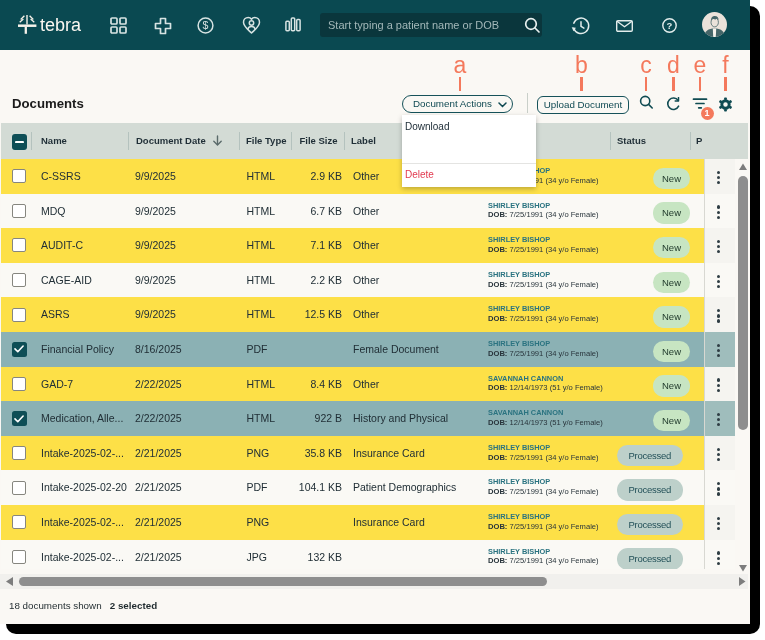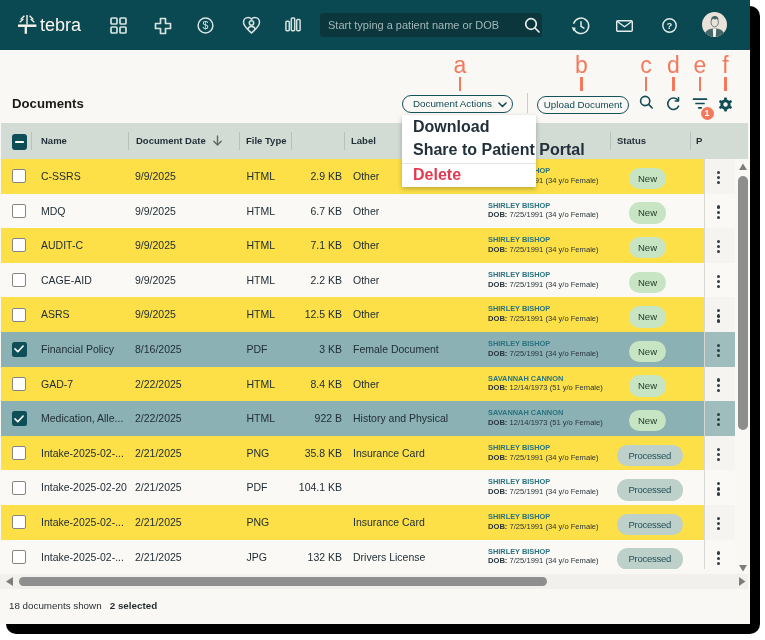--- a/index.html
+++ b/index.html
@@ -21,32 +21,32 @@
 .tbody { position:absolute; left:1px; top:159px; width:747px; height:409.5px; overflow:hidden; }
 .row { position:absolute; left:0; width:734px; height:34.6px; }
 .bg0 { background:#fde047; }
 .bg1 { background:#FAF9F5; }
 .bgs { background:#8BB1B4; }
 .cell { position:absolute; top:0; height:34.6px; line-height:34.6px; font-size:10.5px; color:#212F36; white-space:nowrap; }
 .csize { left:260px; width:81px; text-align:right; }
 .cpat { position:absolute; left:487px; top:7px; font-size:7.6px; color:#28343B; line-height:9.8px; white-space:nowrap; }
 .pname { font-weight:bold; color:#2A7380; font-size:7.4px; }
 .badge { position:absolute; top:8.8px; height:21.5px; border-radius:10.8px; font-size:9.5px; text-align:center; line-height:21.5px; }
-.bnew { left:628px; width:37px; background:#C7E5C2; color:#233D2E; }
+.bnew { left:652px; width:37px; background:#C7E5C2; color:#233D2E; }
 .bproc { left:616px; width:65.5px; background:#BDD0CA; color:#235159; letter-spacing:-0.25px;text-align:center; }
 .pin { position:absolute; left:703px; top:0; width:31px; height:34.6px; border-left:1px solid #D8D8D2; }
 .pin0 { background:#F5F4F0; }
 .pin1 { background:#FAF9F5; }
 .pins { background:#9FBDBC; }
 .kebab { position:absolute; left:12.2px; width:3.2px; }
 .kdot { width:3.2px; height:3.2px; border-radius:50%; background:#2F3D44; margin:1.9px 0; }
 .cb { position:absolute; left:10.5px; top:10.3px; width:14px; height:14px; background:#fff; border:1.4px solid #86867F; border-radius:2px; }
 .cbc { position:absolute; left:10.8px; top:10px; width:15px; height:14.8px; background:#0E4E56; border-radius:2.5px; }
 .menu { position:absolute; left:402px; top:115px; width:133.5px; height:72px; background:#fff; box-shadow:0 2px 5px rgba(0,0,0,0.25); z-index:20; }
-.mi { position:absolute; left:11px; font-size:16px; color:#21303A; line-height:24px; white-space:nowrap;font-weight:bold; }
+.mi { position:absolute; left:3px; font-size:10px; color:#21303A; line-height:24px; white-space:nowrap; }
 .hsb-thumb { position:absolute; left:18.5px; top:576.5px; width:528px; height:9px; background:#8E8E8E; border-radius:4.5px; }
 .vsb-thumb { position:absolute; left:737.5px; top:176px; width:10px; height:254px; background:#8E8E8E; border-radius:5px; }
 .ftr { position:absolute; left:9px; top:600px; font-size:9.8px; color:#1F2A2E; }
 </style></head>
 <body>
 <div class="shadow"></div>
 <div class="win">
 <div class="nav">
 <svg class="abs" style="left:18px;top:12px" width="19" height="23" viewBox="0 0 19 23" fill="none" stroke="#F7F2EA" stroke-linecap="butt">
  <path d="M0 13.7 L18.4 13.7" stroke-width="2.5"></path>
@@ -124,21 +124,21 @@
 <div class="dash" style="left:698.5px"></div>
 <div class="ann" style="left:713.5px">f</div>
 <div class="dash" style="left:724.0px"></div>
 <div class="hd">Documents</div>
 <div class="btn" style="left:402px;top:95px;width:111px;text-align:left;padding-left:10px;">Document Actions
  <svg class="abs" style="left:95px;top:6px" width="9" height="6" viewBox="0 0 9 6" fill="none" stroke="#0F4952" stroke-width="1.5" stroke-linecap="round">
         <path d="M1 1 L4.5 4.5 L8 1"></path>
       </svg>
 </div>
 <div class="sep"></div>
-<div class="btn" style="left:537px;top:95.5px;width:92px;">Upload Document</div>
+<div class="btn" style="left:537px;top:95.5px;width:92px;border-radius:6px;">Upload Document</div>
 <svg class="abs" style="left:639px;top:95px" width="15" height="15" viewBox="0 0 15 15" fill="none" stroke="#0F4B52" stroke-width="1.6" stroke-linecap="round">
  <circle cx="6.2" cy="6" r="4.6"></circle>
       <path d="M9.6 9.4 L13.2 13"></path>
 </svg>
 <svg class="abs" style="left:666px;top:96.5px" width="14" height="14" viewBox="0 0 14 14" fill="none" stroke="#0F4B52" stroke-width="1.6" stroke-linecap="round">
  <path d="M12.1 3.4 A5.7 5.7 0 1 0 12.6 9.2" fill="none"></path>
  <path d="M12.5 0.6 L12.5 3.9 L9.2 3.9" stroke-width="1.5" stroke-linejoin="round"></path>
 </svg>
 <svg class="abs" style="left:692px;top:97.5px" width="16" height="12" viewBox="0 0 16 12" fill="none" stroke="#0F4B52" stroke-width="1.7" stroke-linecap="round">
  <path d="M1.5 1.2 L14.5 1.2"></path>
@@ -168,20 +168,21 @@
           <rect width="9" height="2.2" rx="1" fill="#fff"></rect>
         </svg>
  </div>
  <div class="th" style="left:40px">Name</div>
  <div class="th" style="left:135px">Document Date</div>
  <svg class="abs" style="left:210.5px;top:11.5px" width="11" height="11" viewBox="0 0 11 11" fill="none" stroke="#5A6A6A" stroke-width="1.4" stroke-linecap="round" stroke-linejoin="round">
   <path d="M5.5 1 L5.5 9.6"></path>
         <path d="M1.8 6.3 L5.5 10 L9.2 6.3"></path>
  </svg>
  <div class="th" style="left:245px">File Type</div>
+ <div class="th" style="left:260px;width:76.5px;text-align:right">File Size</div>
  <div class="th" style="left:350px">Label</div>
  <div class="th" style="left:616px">Status</div>
  <div class="th" style="left:695px">P</div>
  <div class="thsep" style="left:30px"></div>
  <div class="thsep" style="left:127px"></div>
  <div class="thsep" style="left:238px"></div>
  <div class="thsep" style="left:290px"></div>
  <div class="thsep" style="left:343px"></div>
  <div class="thsep" style="left:609px"></div>
  <div class="thsep" style="left:689px"></div>
@@ -274,21 +275,20 @@
 </div>
 <div class="row bgs" style="top:173.0px">
  <div class="cbc">
           <svg class="abs" style="left:2.5px;top:3.4px" width="10" height="8" viewBox="0 0 10 8" fill="none" stroke="#fff" stroke-width="1.6" stroke-linecap="round" stroke-linejoin="round">
             <path d="M1 3.9 L3.8 6.7 L9.1 1"></path>
           </svg>
         </div>
  <span class="cell" style="left:40px">Financial Policy</span>
  <span class="cell" style="left:134px">8/16/2025</span>
  <span class="cell" style="left:245.5px">PDF</span>
- <span class="cell csize">3 KB</span>
  <span class="cell" style="left:352px">Female Document</span>
  <div class="cpat"><span class="pname">SHIRLEY BISHOP</span><br><b>DOB:</b> 7/25/1991 (34 y/o Female)</div>
  <div class="badge bnew">New</div>
  <div class="pin pins">
           <div class="kebab" style="top:10px">
             <div class="kdot"></div>
             <div class="kdot"></div>
             <div class="kdot"></div>
           </div>
         </div>
@@ -347,20 +347,21 @@
             <div class="kdot"></div>
           </div>
         </div>
 </div>
 <div class="row bg1" style="top:311.40000000000003px">
  <div class="cb"></div>
  <span class="cell" style="left:40px">Intake-2025-02-20</span>
  <span class="cell" style="left:134px">2/21/2025</span>
  <span class="cell" style="left:245.5px">PDF</span>
  <span class="cell csize">104.1 KB</span>
+ <span class="cell" style="left:352px">Patient Demographics</span>
  <div class="cpat"><span class="pname">SHIRLEY BISHOP</span><br><b>DOB:</b> 7/25/1991 (34 y/o Female)</div>
  <div class="badge bproc">Processed</div>
  <div class="pin pin1">
           <div class="kebab" style="top:10px">
             <div class="kdot"></div>
             <div class="kdot"></div>
             <div class="kdot"></div>
           </div>
         </div>
 </div>
@@ -379,21 +380,20 @@
             <div class="kdot"></div>
           </div>
         </div>
 </div>
 <div class="row bg1" style="top:380.6px">
  <div class="cb"></div>
  <span class="cell" style="left:40px">Intake-2025-02-...</span>
  <span class="cell" style="left:134px">2/21/2025</span>
  <span class="cell" style="left:245.5px">JPG</span>
  <span class="cell csize">132 KB</span>
- <span class="cell" style="left:352px">Drivers License</span>
  <div class="cpat"><span class="pname">SHIRLEY BISHOP</span><br><b>DOB:</b> 7/25/1991 (34 y/o Female)</div>
  <div class="badge bproc">Processed</div>
  <div class="pin pin1">
           <div class="kebab" style="top:10px">
             <div class="kdot"></div>
             <div class="kdot"></div>
             <div class="kdot"></div>
           </div>
         </div>
 </div>
@@ -409,16 +409,15 @@
 <svg class="abs" style="left:737.5px;top:577px" width="8" height="9" viewBox="0 0 8 9">
       <path d="M1 0 L7.5 4.5 L1 9 Z" fill="#7D7D7D"></path>
     </svg>
 <svg class="abs" style="left:5px;top:577px" width="9" height="9" viewBox="0 0 9 9">
       <path d="M8 0 L8 9 L1 4.5 Z" fill="#7D7D7D"></path>
     </svg>
 <div class="hsb-thumb"></div>
 <div class="ftr">18 documents shown&nbsp;&nbsp; <b>2 selected</b></div>
 <div class="menu">
  <div class="mi" style="top:0px">Download</div>
- <div class="mi" style="top:23px">Share to Patient Portal</div>
  <div class="abs" style="left:0;top:48px;width:133.5px;height:1px;background:#E4E4E2"></div>
  <div class="mi" style="top:48px;color:#E23A50">Delete</div>
 </div>
 </div>
 </body></html>

